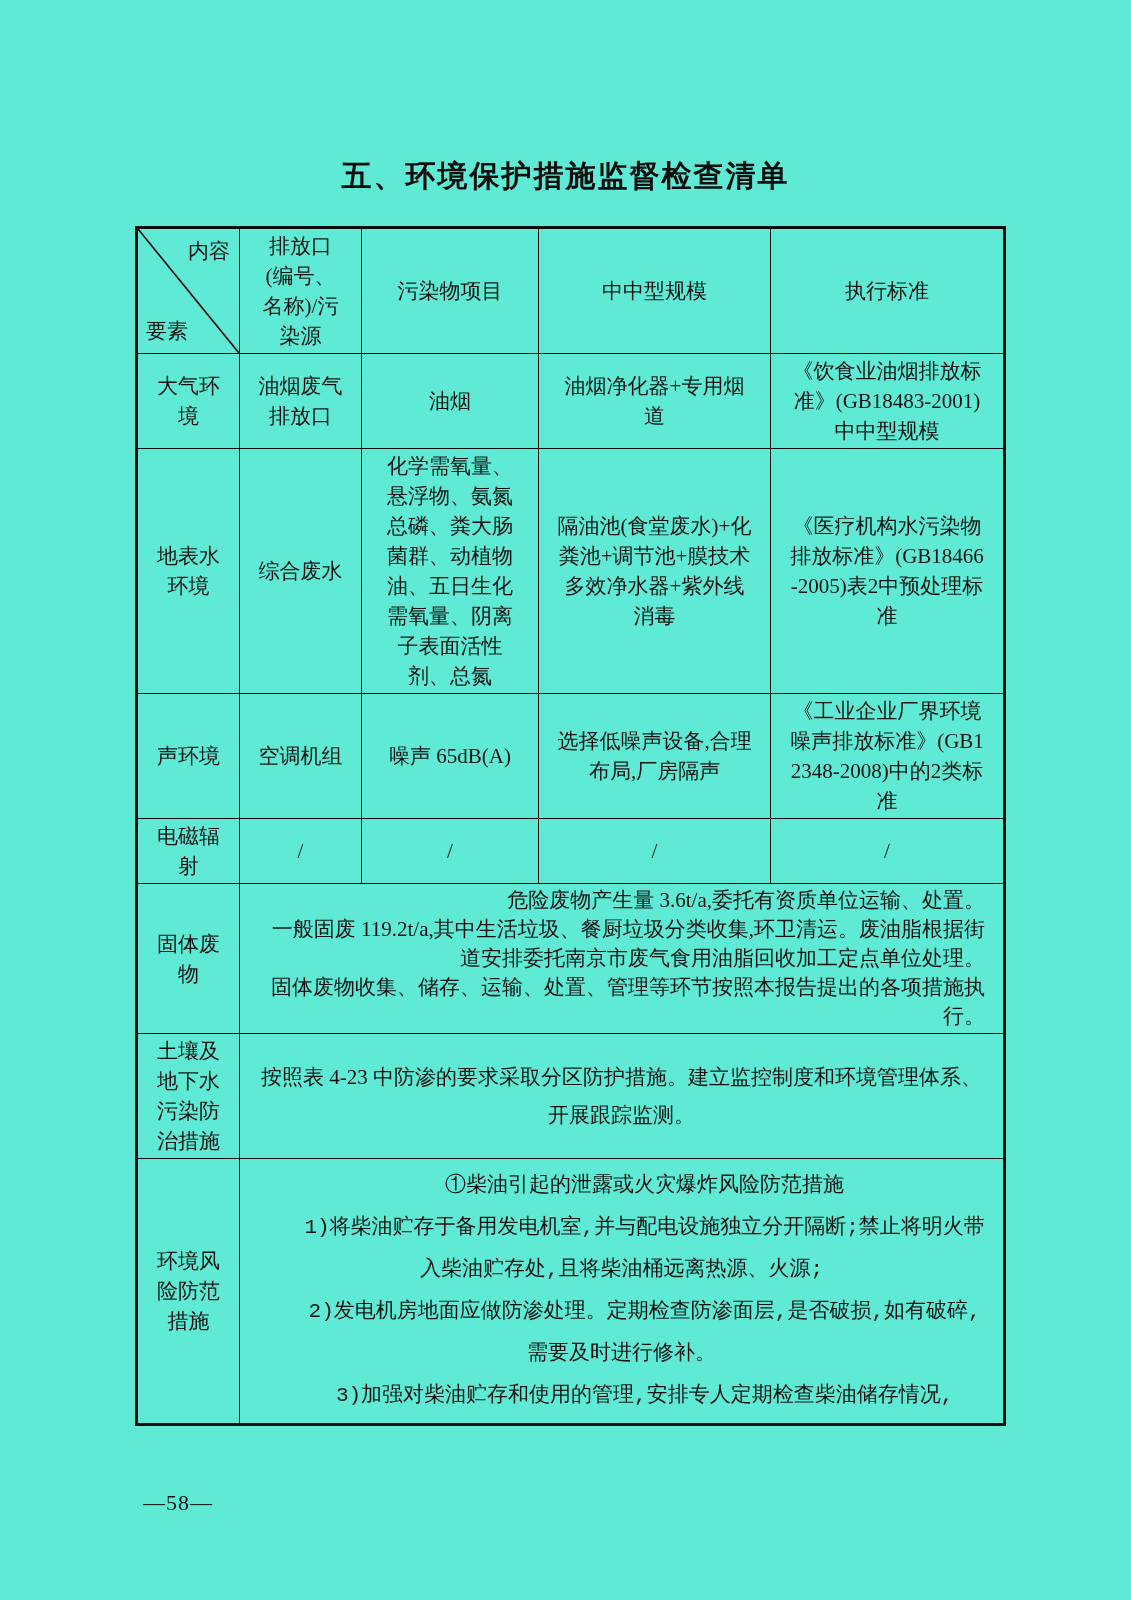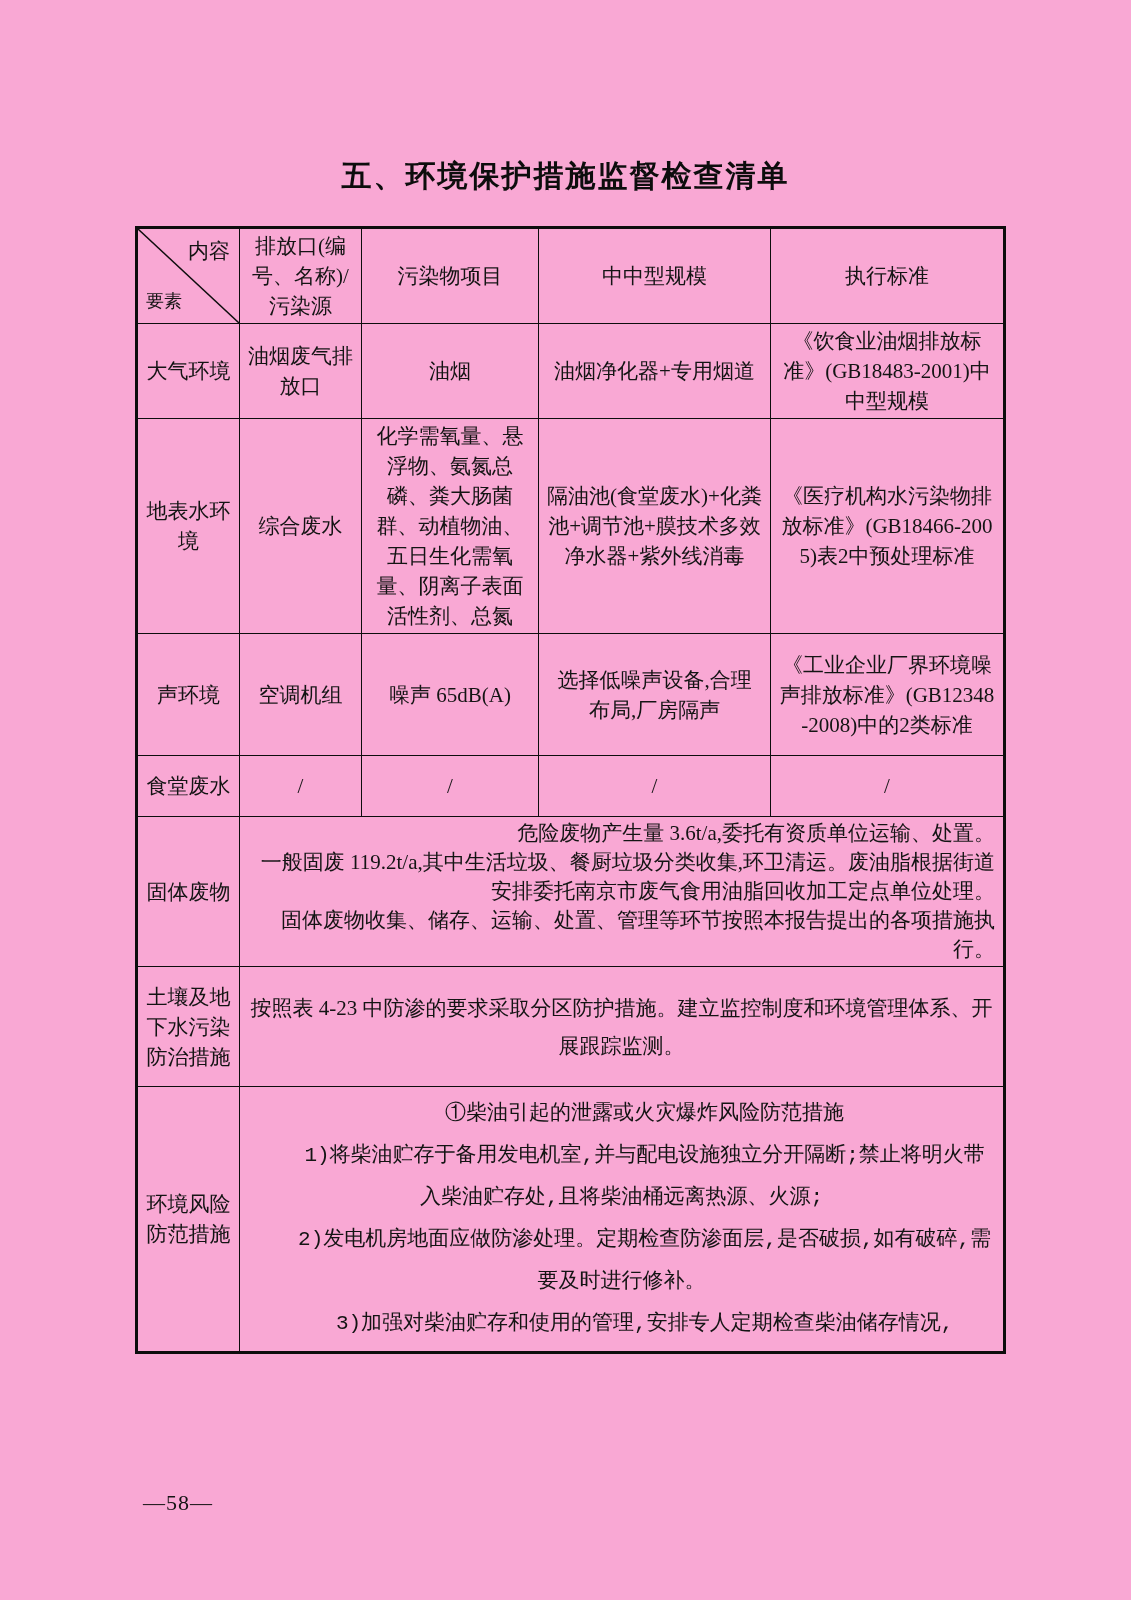--- a/index.html
+++ b/index.html
@@ -4,21 +4,21 @@
 <style>
   html,body{margin:0;padding:0;}
   body{
     background:#e9e9e9;
     font-family:"Liberation Serif","DejaVu Serif",serif;
     color:#111;
   }
   .page{
     position:relative;
     width:1131px;height:1600px;
-    background:#f9a8d4;
+    background:#5eead4;
     margin:0 auto;
     overflow:hidden;
   }
   .title{
     position:absolute;
     top:156px;left:0;
     width:100%;
     margin:0;
     text-align:center;
     font-family:"Liberation Sans","DejaVu Sans",sans-serif;
@@ -34,21 +34,21 @@
     border-collapse:collapse;
     table-layout:fixed;
     border:3px solid #0d0d0d;
   }
   table.checklist td{
     border:1.5px solid #0d0d0d;
     vertical-align:middle;
     text-align:center;
     font-size:21px;
     line-height:30px;
-    padding:2px 8px;
+    padding:2px 18px;
     color:#141414;
     word-break:break-all;
     box-sizing:border-box;
   }
   col.c1{width:103px}
   col.c2{width:122px}
   col.c3{width:177px}
   col.c4{width:232px}
   col.c5{width:234px}
 
@@ -63,21 +63,21 @@
   tr.r8{height:266px}
 
   td.lab{padding:2px 10px;line-height:32px;}
   td.col3{padding:2px 12px;line-height:29px;}
 
   
   td.corner{position:relative;padding:0;}
   td.corner svg{position:absolute;left:0;top:0;width:100%;height:100%;}
   td.corner svg line{stroke:#0d0d0d;stroke-width:1.5;}
   .corner-top{position:absolute;top:7px;right:9px;font-size:21px;}
-  .corner-bottom{position:absolute;bottom:7px;left:8px;font-size:18px;}
+  .corner-bottom{position:absolute;bottom:7px;left:8px;font-size:21px;}
 
   
   td.content{
     text-align:left;
     padding:2px 8px;
   }
   td.content p{margin:0;}
   tr.r5 td.content{line-height:29px;text-align:right;}
   tr.r6 td.content{line-height:38px;}
   tr.r7 td.content{line-height:30px;}
@@ -141,21 +141,21 @@
 
     <tr class="r3">
       <td class="lab">声环境</td>
       <td>空调机组</td>
       <td class="col3">噪声 65dB(A)</td>
       <td>选择低噪声设备,合理布局,厂房隔声</td>
       <td>《工业企业厂界环境噪声排放标准》(GB12348-2008)中的2类标准</td>
     </tr>
 
     <tr class="r4">
-      <td class="lab">食堂废水</td>
+      <td class="lab">电磁辐射</td>
       <td>/</td>
       <td>/</td>
       <td>/</td>
       <td>/</td>
     </tr>
 
     <tr class="r5">
       <td class="lab">固体废物</td>
       <td class="content" colspan="4">
         <p>危险废物产生量 3.6t/a,委托有资质单位运输、处置。</p>

